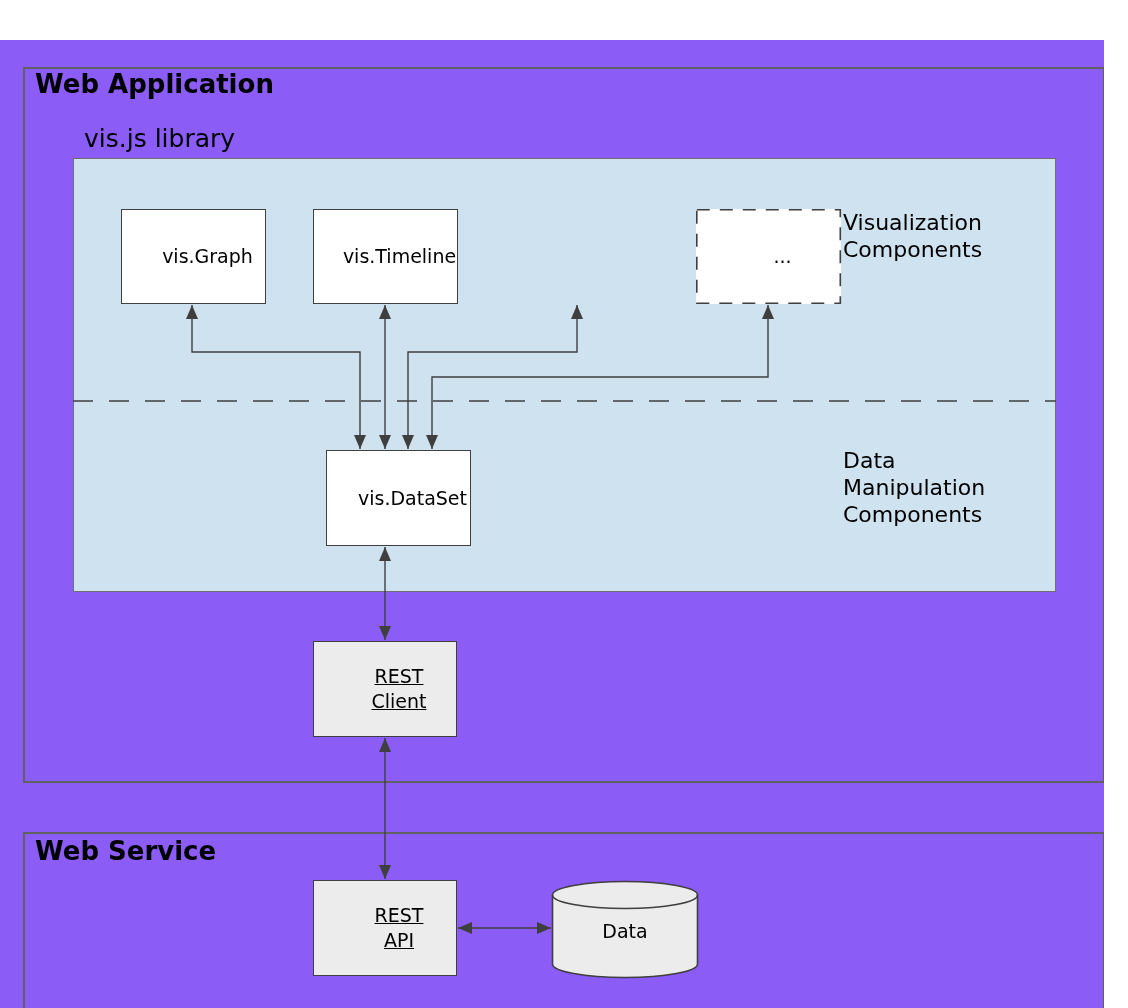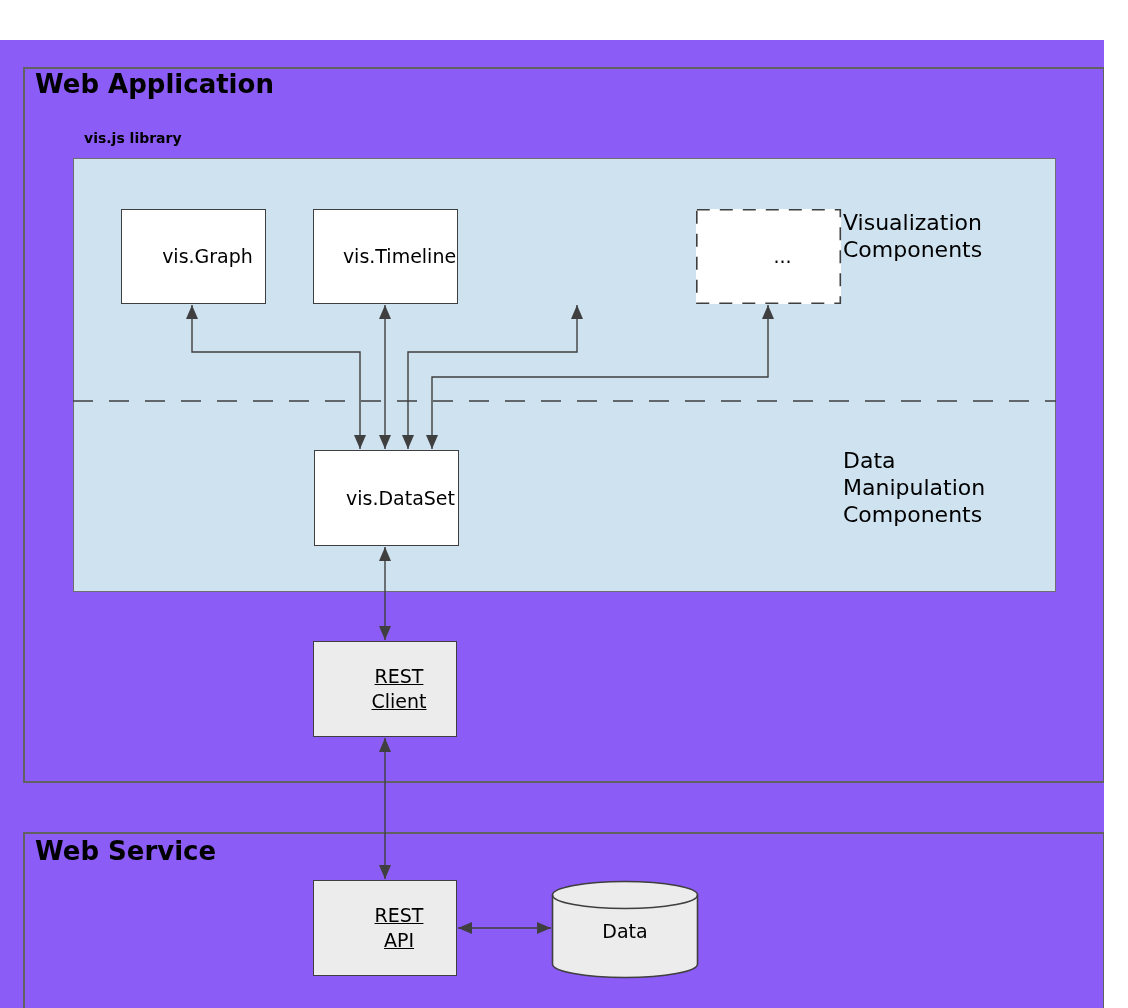--- a/index.html
+++ b/index.html
@@ -10,21 +10,21 @@
   .frame{position:absolute;border:2px solid #616161;background:transparent;z-index:1;box-sizing:border-box;}
   .panel{position:absolute;background:#cfe2f0;border:1px solid #6f6f6f;z-index:2;box-sizing:border-box;}
   .node{
     position:absolute;display:flex;align-items:center;justify-content:center;
     background:#ffffff;border:1.6px solid #3f3f3f;box-sizing:border-box;
     font-size:19px;line-height:25px;text-align:center;z-index:10;padding-left:28px;
   }
   .node.gray{background:#ececec;text-decoration:underline;}
   .node.noborder{border:none;}
   .title{position:absolute;font-weight:bold;font-size:26px;line-height:28px;white-space:nowrap;z-index:20;}
-  .subtitle{position:absolute;font-weight:bold;font-size:14px;line-height:23px;white-space:nowrap;z-index:20;}
+  .subtitle{position:absolute;font-weight:normal;font-size:25px;line-height:23px;white-space:nowrap;z-index:20;}
   .sectionlabel{
     position:absolute;font-weight:normal;font-size:22px;line-height:27px;
     text-align:left;z-index:20;
   }
   .pre{white-space:pre-line;}
   .floatlabel{
     position:absolute;display:flex;align-items:center;justify-content:center;
     font-size:19px;text-align:center;z-index:60;
   }
   #overlay{position:absolute;left:0;top:0;z-index:40;pointer-events:none;}
@@ -52,21 +52,21 @@
   <div class="node noborder" style="left:696px;top:169px;width:145px;height:95px;">
     <span>...</span>
   </div>
 
   <div class="sectionlabel pre" style="left:843px;top:169px;width:200px;">Visualization
 Components</div>
   <div class="sectionlabel pre" style="left:843px;top:407px;width:200px;">Data
 Manipulation
 Components</div>
 
-  <div class="node" style="left:314px;top:410px;width:145px;height:96px;">
+  <div class="node" style="left:326px;top:410px;width:145px;height:96px;">
     <span>vis.DataSet</span>
   </div>
 
   <div class="node gray pre" style="left:313px;top:601px;width:144px;height:96px;">
     <span class="pre">REST
 Client</span>
   </div>
 
   <div class="node gray pre" style="left:313px;top:840px;width:144px;height:96px;">
     <span class="pre">REST

